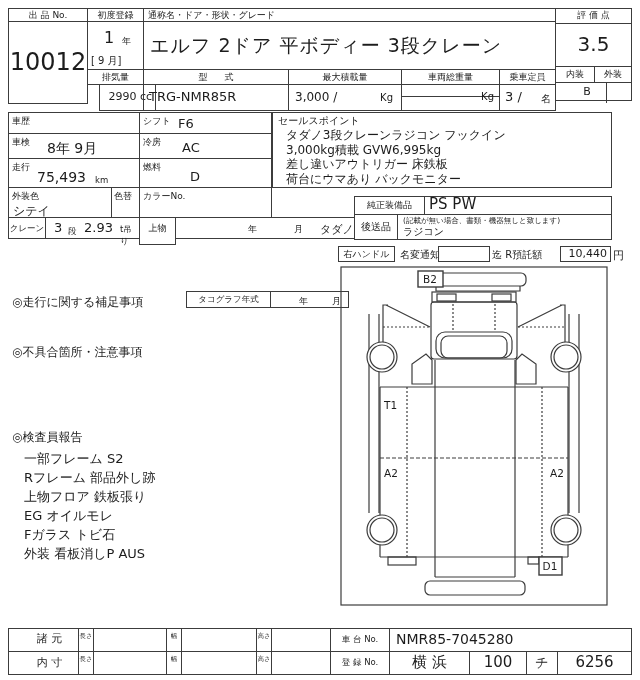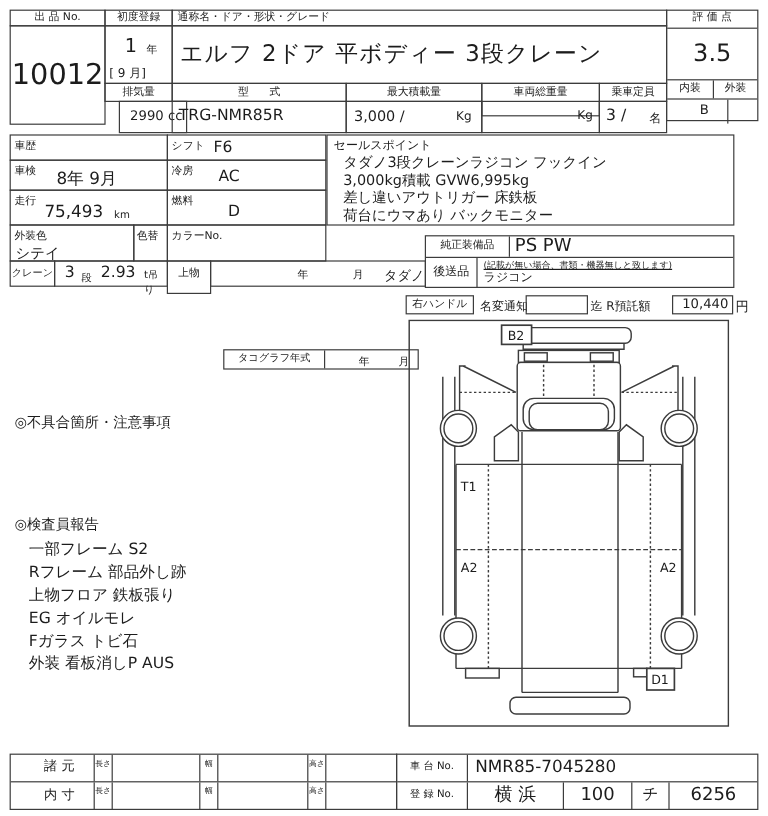--- a/index.html
+++ b/index.html
@@ -2,21 +2,21 @@
 <html><head>
 <meta charset="utf-8">
 <style>
   html,body{margin:0;padding:0;background:#fff;}
   .sheet{position:relative;width:640px;height:680px;background:#fff;
          font-family:"DejaVu Sans",sans-serif;color:#1c1c1c;overflow:hidden;}
   .c{position:absolute;box-sizing:border-box;}
   .bd{border:1px solid #3c3c3c;}
   .ctr{text-align:center;}
   .rt{text-align:right;}
-  .f7{font-size:7.5px;text-decoration:underline;} .f8{font-size:8.5px;} .f9{font-size:9px;} .f10{font-size:10px;}
+  .f7{font-size:7.5px;} .f8{font-size:8.5px;} .f9{font-size:9px;} .f10{font-size:10px;}
   .f11{font-size:11px;margin-left:12px;} .f12{font-size:12px;} .f13{font-size:13px;} .f14{font-size:14px;}
   .f15{font-size:15px;} .f16{font-size:16px;} .f19{font-size:19px;} .f20{font-size:20px;} .f24{font-size:24px;}
   .row{display:flex;}
   .br{border-right:1px solid #3c3c3c;}
   .bb{border-bottom:1px solid #3c3c3c;}
   .stack{word-break:break-all;line-height:8px;font-size:6.5px;text-align:center;padding-top:3px;}
   svg text{font-family:"DejaVu Sans",sans-serif;}
 </style>
 </head>
 <body>
@@ -146,20 +146,21 @@
     </div>
   </div>
 
   <div class="c bd ctr f9" style="left:338px;top:246px;width:57px;height:16px;line-height:14px">右ハンドル</div>
   <span class="c f10" style="left:400px;top:248px">名変通知</span>
   <div class="c bd" style="left:438px;top:246px;width:52px;height:16px"></div>
   <span class="c f10" style="left:492px;top:248px">迄 R預託額</span>
   <div class="c bd rt f11" style="left:548px;top:246px;width:51px;height:16px;line-height:14px;padding-right:3px">10,440</div>
   <span class="c f11" style="left:601px;top:248px">円</span>
 
+  <div class="c f12" style="left:12px;top:294px;font-weight:500">◎走行に関する補足事項</div>
   <div class="c bd row" style="left:186px;top:291px;width:163px;height:17px">
     <div class="br ctr f8" style="width:83px;line-height:15px">タコグラフ年式</div>
     <div style="flex:1;position:relative">
       <span class="c f9" style="left:28px;top:3px">年</span>
       <span class="c f9" style="right:7px;top:3px">月</span>
     </div>
   </div>
 
   <div class="c f12" style="left:12px;top:344px;font-weight:500">◎不具合箇所・注意事項</div>
 

